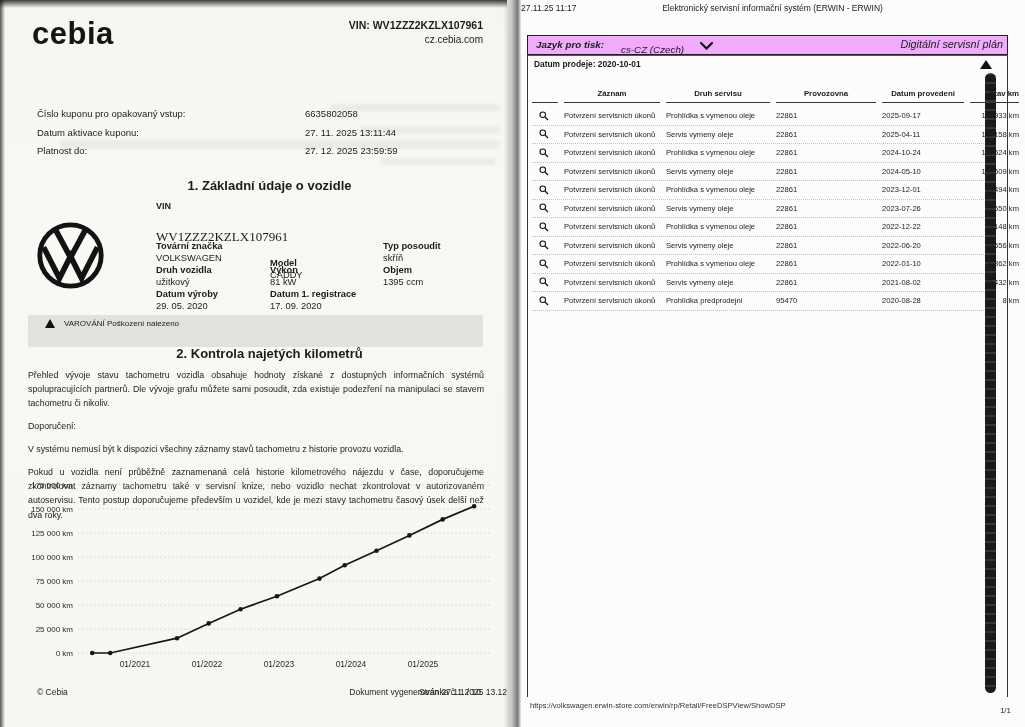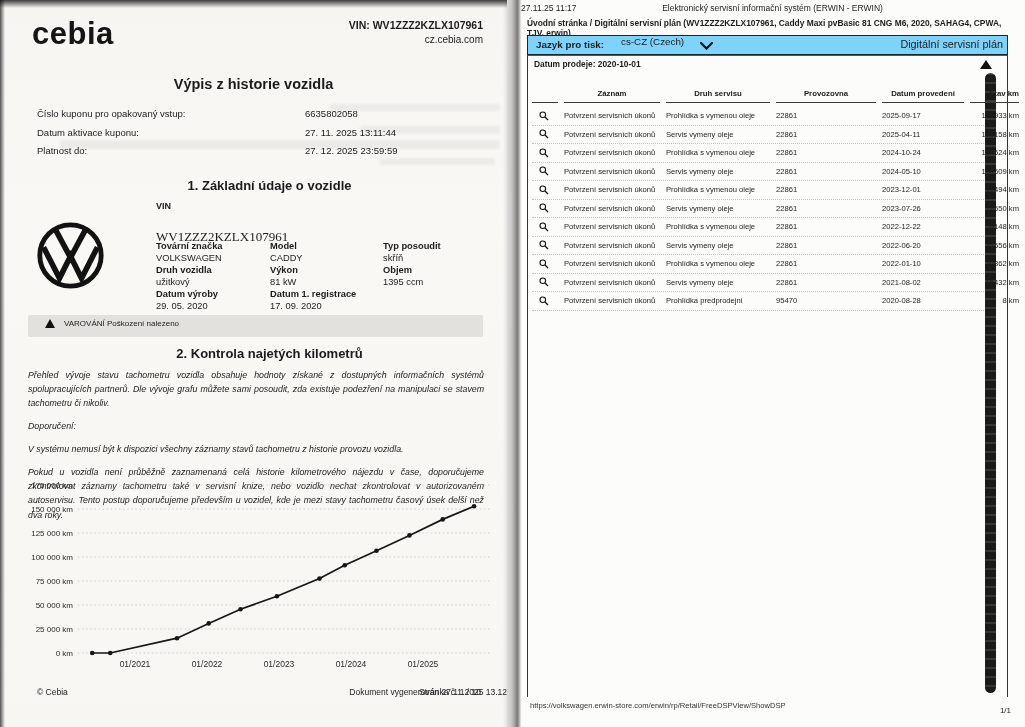--- a/index.html
+++ b/index.html
@@ -25,43 +25,43 @@
   .kv-row{position:absolute;left:37px;width:440px;font-size:9.5px;}
   .kv-row .v{position:absolute;left:268px;top:0;font-weight:500;}
   .sec-title{position:absolute;left:0;width:507px;text-align:center;font-weight:bold;font-size:13px;margin-left:16px;}
   .vw-logo{position:absolute;left:36px;top:221px;}
   .vin-block{position:absolute;left:156px;top:201px;}
   .vin-lbl{font-size:9px;font-weight:bold;}
   .vin-val{font-size:13px;font-family:Liberation Serif, serif;margin-top:18px;}
   .veh-grid{position:absolute;left:156px;top:240px;width:340px;}
   .veh-cell{position:absolute;width:112px;font-size:9.3px;line-height:1.3;}
   .veh-cell .l{font-weight:bold;}
-  .warn-bar{position:absolute;left:28px;top:315px;width:455px;height:22px;background:#e2e1dd;
+  .warn-bar{position:absolute;left:28px;top:315px;width:455px;height:32px;background:#e2e1dd;
             border-radius:2px;font-size:8px;line-height:18px;padding-left:36px;box-sizing:border-box;}
   .warn-tri{position:absolute;left:17px;top:4px;width:0;height:0;
             border-left:5px solid transparent;border-right:5px solid transparent;border-bottom:9px solid #111;}
   .paras{position:absolute;left:28px;top:368px;width:456px;font-size:8.8px;line-height:1.6;
          text-align:justify;color:#222;}
-  .paras p{margin:0 0 9px 0;font-style:italic;}
+  .paras p{margin:0 0 9px 0;}
   .chart-wrap{position:absolute;left:0;top:470px;width:507px;height:210px;}
   .grid{stroke:#c7c6c2;stroke-width:.8;stroke-dasharray:1.5 2.6;}
   .ylab{font-size:8px;text-anchor:end;fill:#2a2a2a;font-family:"Liberation Sans",sans-serif;}
   .xlab{font-size:8.5px;text-anchor:middle;fill:#2a2a2a;font-family:"Liberation Sans",sans-serif;}
   .series{fill:none;stroke:#161616;stroke-width:1.7;}
   .pt{fill:#161616;}
   .l-footer{position:absolute;top:687px;font-size:8.5px;color:#222;}
   
   .page-right{position:absolute;left:520px;top:0;width:505px;height:727px;background:#fcfcfa;}
   .r-time{position:absolute;left:1px;top:3px;font-size:8.5px;}
   .r-systitle{position:absolute;left:0;top:3px;width:505px;text-align:center;font-size:8.5px;}
   .r-breadcrumb{position:absolute;left:7px;top:18px;width:478px;font-size:8.4px;font-weight:bold;}
   .lang-box{position:absolute;left:7px;top:35px;width:481px;height:20px;border:1.6px solid #222;
-            box-sizing:border-box;background:#7dd3fc;}
+            box-sizing:border-box;background:#f0abfc;font-style:italic;}
   .lang-lbl{position:absolute;left:8px;top:3px;font-size:9.8px;font-weight:bold;}
-  .lang-val{position:absolute;left:93px;top:0;font-size:9.8px;text-align:right;}
+  .lang-val{position:absolute;left:93px;top:8px;font-size:9.8px;text-align:right;}
   .lang-chevron{position:absolute;left:172px;top:6px;}
   .plan-title{position:absolute;right:4px;top:2px;font-size:10.8px;}
   .tbl-box{position:absolute;left:7px;top:55px;width:481px;height:642px;
            border-left:1.6px solid #333;border-right:1.6px solid #333;box-sizing:border-box;
            border-top:1px solid #555;text-decoration:underline;}
   .sale-date{position:absolute;left:6px;top:3px;font-size:8.4px;font-weight:bold;}
   .scroll-up{position:absolute;left:452px;top:4px;width:0;height:0;
              border-left:6.5px solid transparent;border-right:6.5px solid transparent;
              border-bottom:9px solid #111;}
   .scrollbar{position:absolute;left:457px;top:17px;width:11px;height:620px;background:#1a1a19;
@@ -94,21 +94,20 @@
     <div class="artifact" style="left:360px;top:126px;width:140px;height:8px"></div>
     <div class="artifact" style="left:60px;top:140px;width:440px;height:9px"></div>
     <div class="artifact" style="left:380px;top:158px;width:115px;height:7px"></div>
 
     <div class="cebia-logo">cebia</div>
     <div class="hdr-right">
       <div class="hdr-vin">VIN: WV1ZZZ2KZLX107961</div>
       <div class="hdr-site">cz.cebia.com</div>
     </div>
 
-    <div class="doc-title">Výpis z historie vozidla</div>
 
     <div class="kv-row" style="top:108px">
       <span>Číslo kuponu pro opakovaný vstup:</span>
       <span class="v">6635802058</span>
     </div>
     <div class="kv-row" style="top:126.5px">
       <span>Datum aktivace kuponu:</span>
       <span class="v">27. 11. 2025 13:11:44</span>
     </div>
     <div class="kv-row" style="top:144.5px">
@@ -127,21 +126,21 @@
     <div class="vin-block">
       <div class="vin-lbl">VIN</div>
       <div class="vin-val">WV1ZZZ2KZLX107961</div>
     </div>
 
     <div class="veh-grid">
       <div class="veh-cell" style="left:0;top:0">
         <div class="l">Tovární značka</div>
           <div>VOLKSWAGEN</div>
         </div>
-      <div class="veh-cell" style="left:114px;top:0">
+      <div class="veh-cell" style="left:114px;top:17px">
         <div class="l">Model</div>
           <div>CADDY</div>
         </div>
       <div class="veh-cell" style="left:227px;top:0">
         <div class="l">Typ posoudit</div>
           <div>skříň</div>
         </div>
       <div class="veh-cell" style="left:0;top:24px">
         <div class="l">Druh vozidla</div>
           <div>užitkový</div>
@@ -219,21 +218,20 @@
     <div class="l-footer" style="left:0;width:507px;text-align:right">Dokument vygenerován 27.11.2025 13.12</div>
     <div class="l-footer" style="right:26px">Stránka č. 1 / 10</div>
 
     <div class="edge-top"></div>
     <div class="edge-left"></div>
   </section>
 
   <section class="page-right">
     <div class="r-time">27.11.25 11:17</div>
     <div class="r-systitle">Elektronický servisní informační systém (ERWIN - ERWIN)</div>
-    <div class="r-breadcrumb">Úvodní stránka / Digitální servisní plán (WV1ZZZ2KZLX107961, Caddy Maxi pvBasic 81 CNG M6, 2020, SAHAG4, CPWA, TJV, erwin)</div>
 
     <div class="lang-box">
       <span class="lang-lbl">Jazyk pro tisk:</span>
       <span class="lang-val">cs-CZ (Czech)</span>
       <svg class="lang-chevron" width="13" height="8" viewBox="0 0 13 8">
         <path d="M1 1 L6.5 6.5 L12 1" fill="none" stroke="#111" stroke-width="2.2" stroke-linecap="round"></path>
       </svg>
       <span class="plan-title">Digitální servisní plán</span>
     </div>
 

